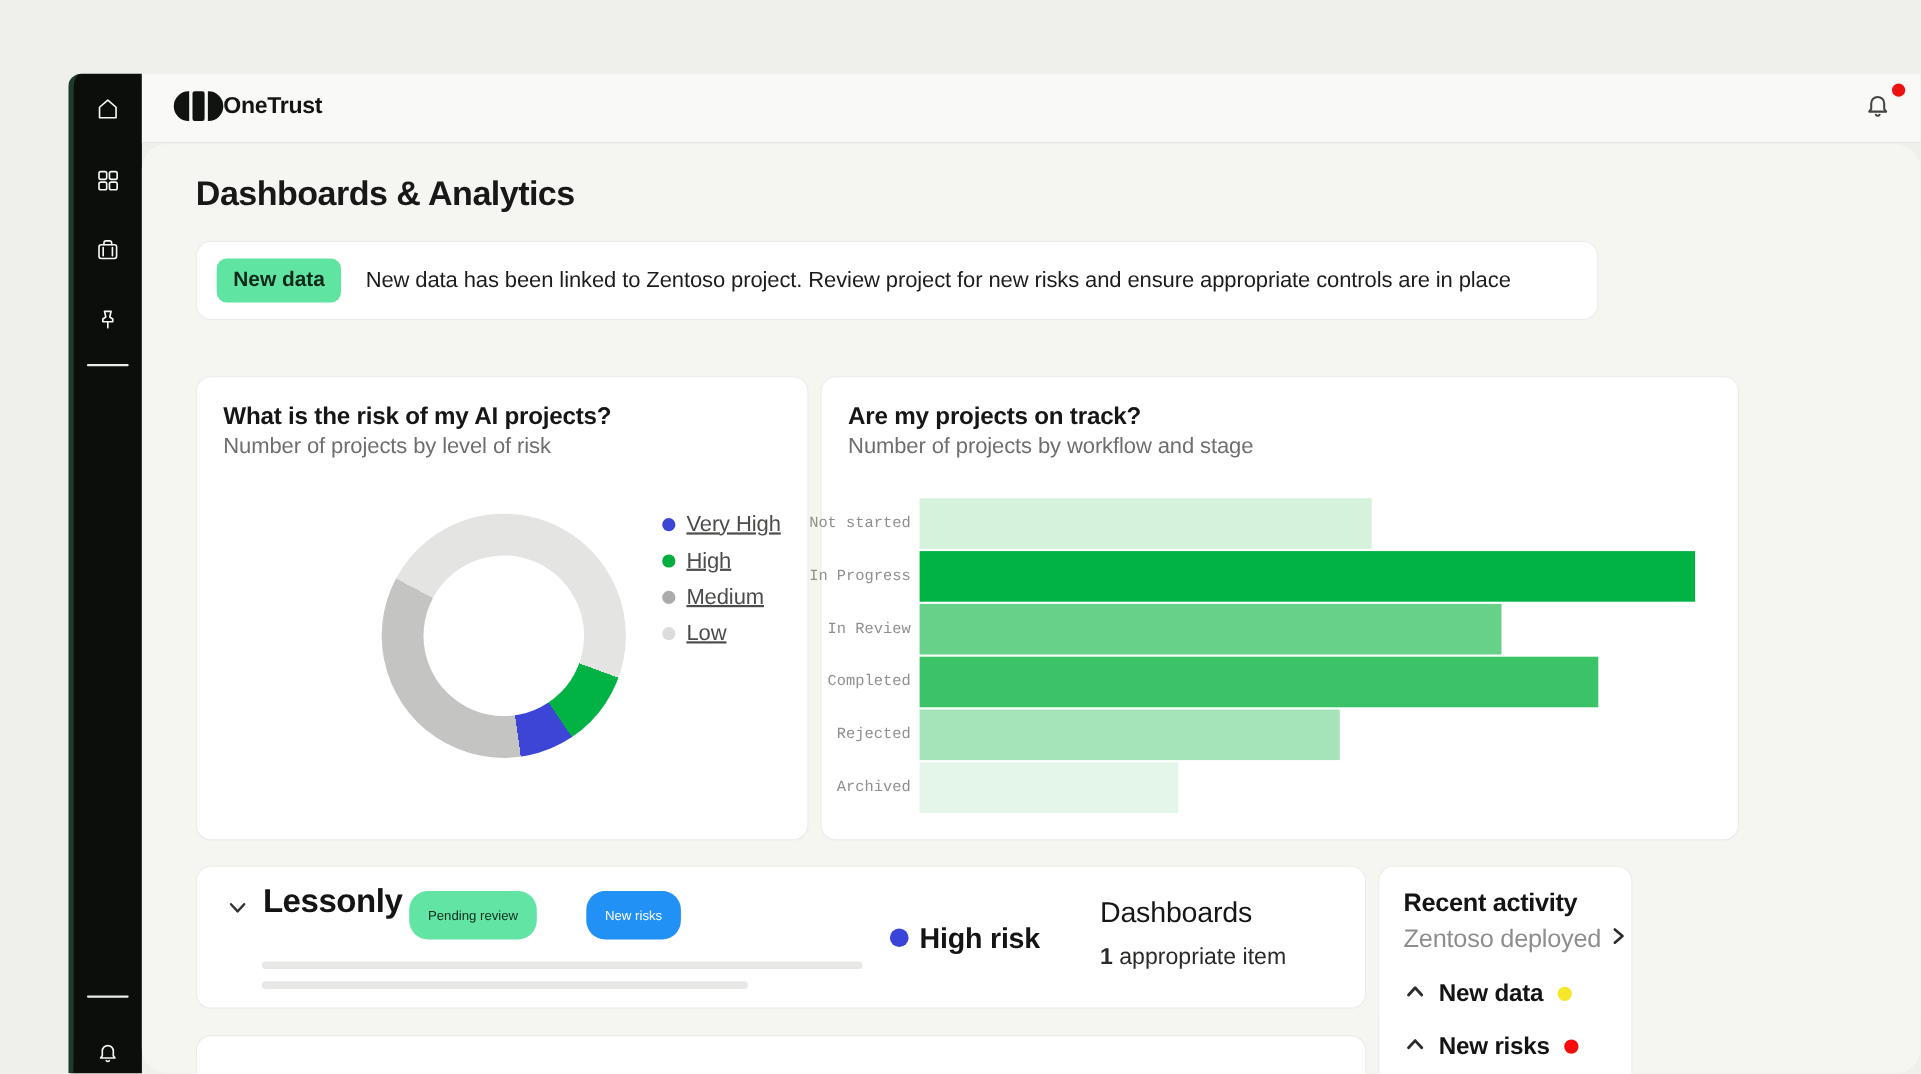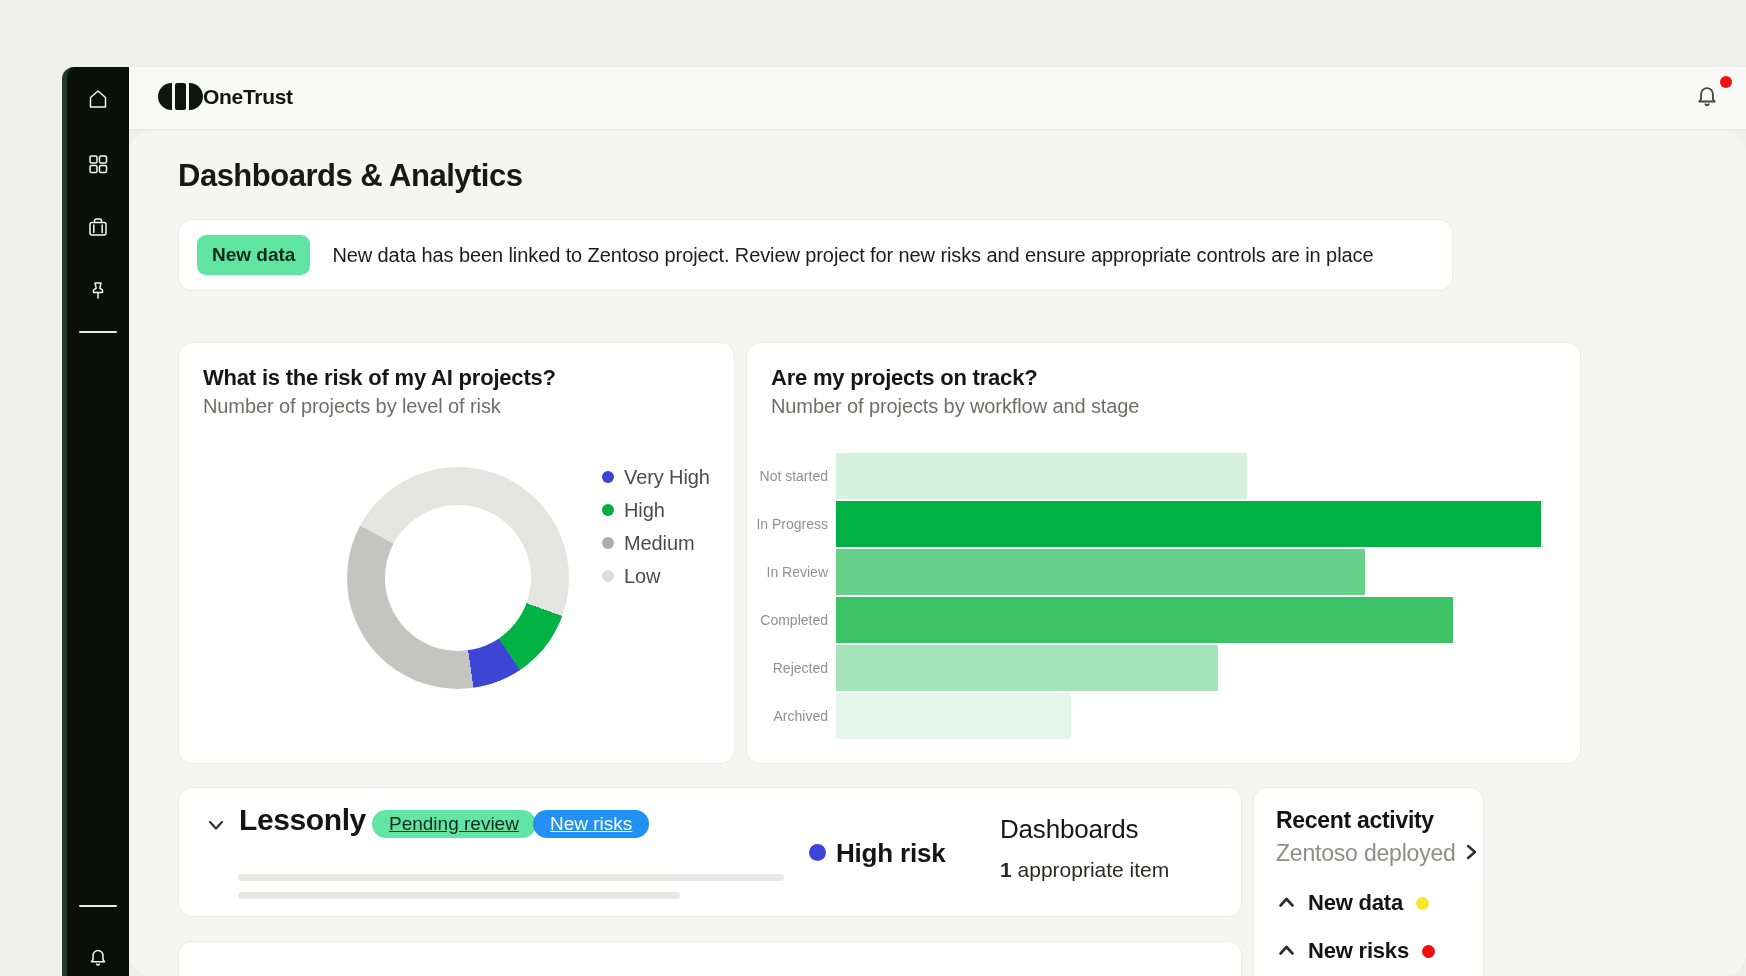--- a/index.html
+++ b/index.html
@@ -46,37 +46,37 @@
   .card-title { position:absolute; left:24px; top:22px; font-size:22px; font-weight:700; color:#161616; letter-spacing:-.2px; }
   .card-sub   { position:absolute; left:24px; top:52px; font-size:20px; color:#6e6e6c; letter-spacing:-.1px; }
 
   
   .donut { position:absolute; left:168px; top:124px; width:222px; height:222px; border-radius:50%; cursor:pointer; }
   .donut::after { content:""; position:absolute; left:38px; top:38px; width:146px; height:146px;
                   border-radius:50%; background:#ffffff; }
   .legend { position:absolute; left:423px; top:124px; }
   .legend-row { display:flex; align-items:center; height:20px; margin-bottom:13px; }
   .legend-dot { width:12px; height:12px; border-radius:50%; margin-right:10px; flex:none; }
-  .legend-label { font-size:20px; color:#4c4c4a; letter-spacing:-.1px; }
-
-  
-  .bar-row { position:absolute; left:0; right:24px; height:46px; }
+  .legend-label { font-size:20px; color:#4c4c4a; letter-spacing:-.1px;text-decoration:underline; }
+
+  
+  .bar-row { position:absolute; left:0; right:24px; height:46px;font-family:Liberation Mono, monospace; }
   .bar-label { position:absolute; right:calc(100% - 81px); top:50%; transform:translateY(-50%);
                font-size:14px; color:#90908e; white-space:nowrap; }
   .bar-track { position:absolute; left:89px; top:0; width:705px; height:46px; }
   .bar-fill { height:46px; cursor:pointer; }
 
   
   .card-project { left:49px; top:656px; width:1064px; height:130px; }
   .proj-chevron { position:absolute; left:26px; top:26px; width:22px; height:22px; cursor:pointer; }
   .proj-chevron svg { stroke:#333331; fill:none; stroke-width:2.2; stroke-linecap:round; stroke-linejoin:round; }
   .proj-name { position:absolute; left:60px; top:15px; font-size:30px; font-weight:700; color:#141414;
                letter-spacing:-.4px; cursor:pointer; }
-  .pill { position:absolute; top:22px; height:28px; display:flex; align-items:center; padding:0 17px;
-          border-radius:17px; font-size:19px; font-weight:500; white-space:nowrap;text-decoration:underline; }
+  .pill { position:absolute; top:22px; height:44px; display:flex; align-items:center; padding:0 17px;
+          border-radius:17px; font-size:12px; font-weight:500; white-space:nowrap; }
   .pill-1 { left:193px; }
   .pill-2 { left:354px; }
   .progress-line { position:absolute; left:59px; height:7px; border-radius:4px; background:#e7e7e5; }
   .risk-dot { position:absolute; left:630px; top:56px; width:17px; height:17px; border-radius:50%; }
   .risk-label { position:absolute; left:657px; top:50px; font-size:26px; font-weight:700; color:#141414; letter-spacing:-.2px; }
   .stage-name { position:absolute; left:821px; top:26px; font-size:26px; font-weight:500; color:#161616; letter-spacing:-.2px; }
   .stage-sub  { position:absolute; left:821px; top:70px; font-size:21px; color:#2a2a28; }
   .stage-sub b { font-weight:700; }
 
   

